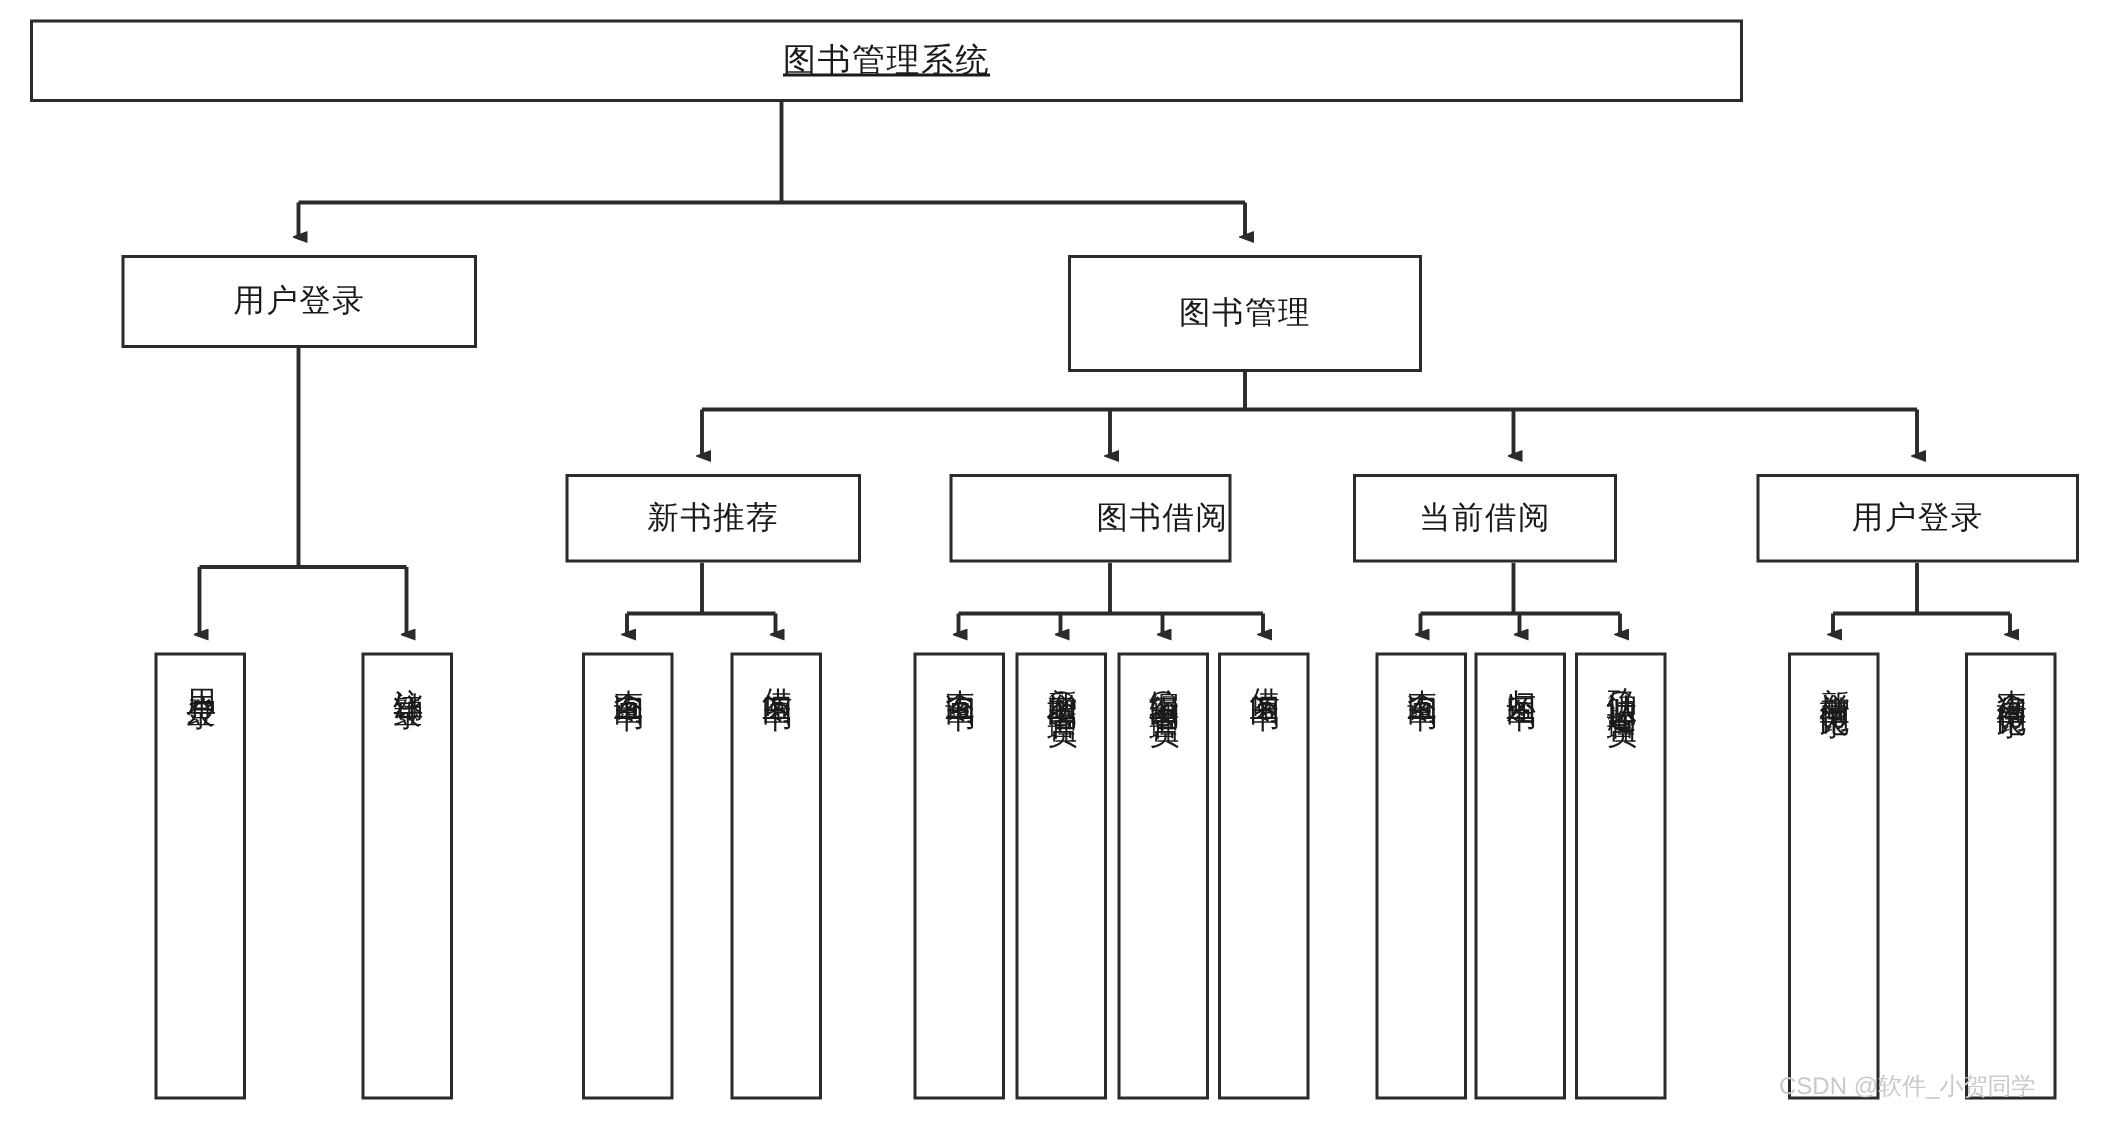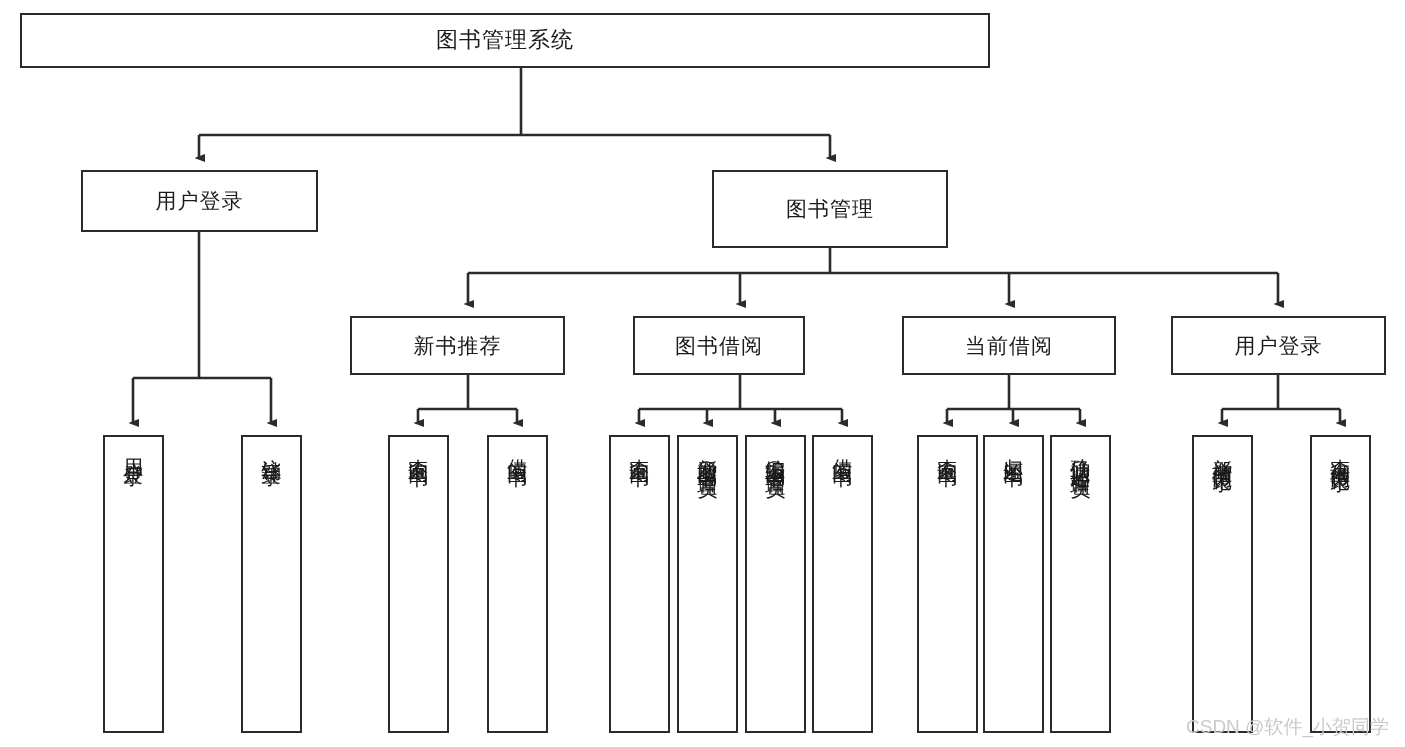--- a/index.html
+++ b/index.html
@@ -60,21 +60,21 @@
     text-orientation: upright;
     font-size: 20px;
     line-height: 1.42;
     letter-spacing: 3px;
     white-space: nowrap;
   }
   .watermark {
     position: absolute;
     left: 1186px;
     top: 714px;
-    font-size: 19px;
+    font-size: 16px;
     color: #c9c9c9;
     white-space: nowrap;
     font-family: "Liberation Sans", "DejaVu Sans", sans-serif;
   }
 </style>
 </head>
 <body>
 
 <div id="canvas">
 
@@ -121,38 +121,38 @@
       <path d="M1013,409 L1013,423" marker-end="url(#arrow)"></path>
       <path d="M1080,409 L1080,423" marker-end="url(#arrow)"></path>
 
       <path d="M1278,375 L1278,409"></path>
       <path d="M1222,409 L1340,409"></path>
       <path d="M1222,409 L1222,423" marker-end="url(#arrow)"></path>
       <path d="M1340,409 L1340,423" marker-end="url(#arrow)"></path>
     </g>
   </svg>
 
-  <div class="node horiz root" style="left:20px; top:13px; width:970px; height:55px;">
+  <div class="node horiz root" style="left:20px; top:13px; width:1142px; height:55px;text-decoration:underline;">
     <span class="label">图书管理系统</span>
   </div>
 
   <div class="node horiz" style="left:81px; top:170px; width:237px; height:62px;">
     <span class="label">用户登录</span>
   </div>
   <div class="node horiz" style="left:712px; top:170px; width:236px; height:78px;">
     <span class="label">图书管理</span>
   </div>
 
-  <div class="node horiz" style="left:350px; top:316px; width:215px; height:59px;">
+  <div class="node horiz" style="left:377px; top:316px; width:197px; height:59px;">
     <span class="label">新书推荐</span>
   </div>
-  <div class="node horiz" style="left:633px; top:316px; width:172px; height:59px;">
+  <div class="node horiz" style="left:633px; top:316px; width:188px; height:59px;justify-content:flex-end;">
     <span class="label">图书借阅</span>
   </div>
-  <div class="node horiz" style="left:902px; top:316px; width:214px; height:59px;">
+  <div class="node horiz" style="left:902px; top:316px; width:176px; height:59px;">
     <span class="label">当前借阅</span>
   </div>
   <div class="node horiz" style="left:1171px; top:316px; width:215px; height:59px;">
     <span class="label">用户登录</span>
   </div>
 
   <div class="node vert" style="left:103px; top:435px; width:61px; height:298px;">
     <span class="label">用户登录</span>
   </div>
   <div class="node vert" style="left:241px; top:435px; width:61px; height:298px;">

